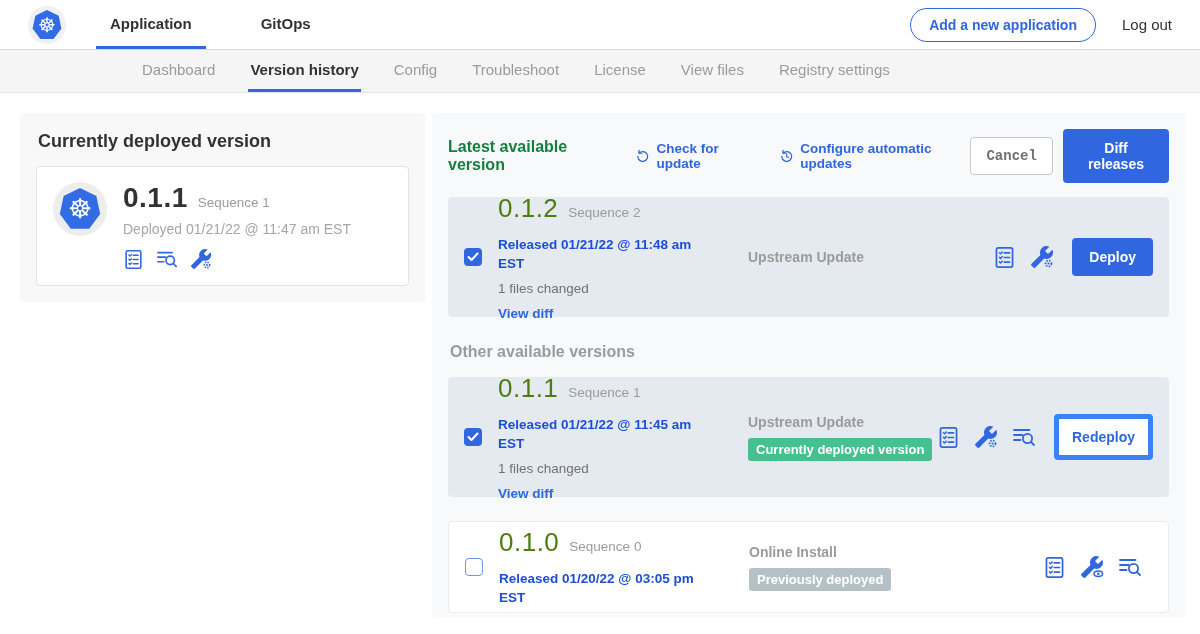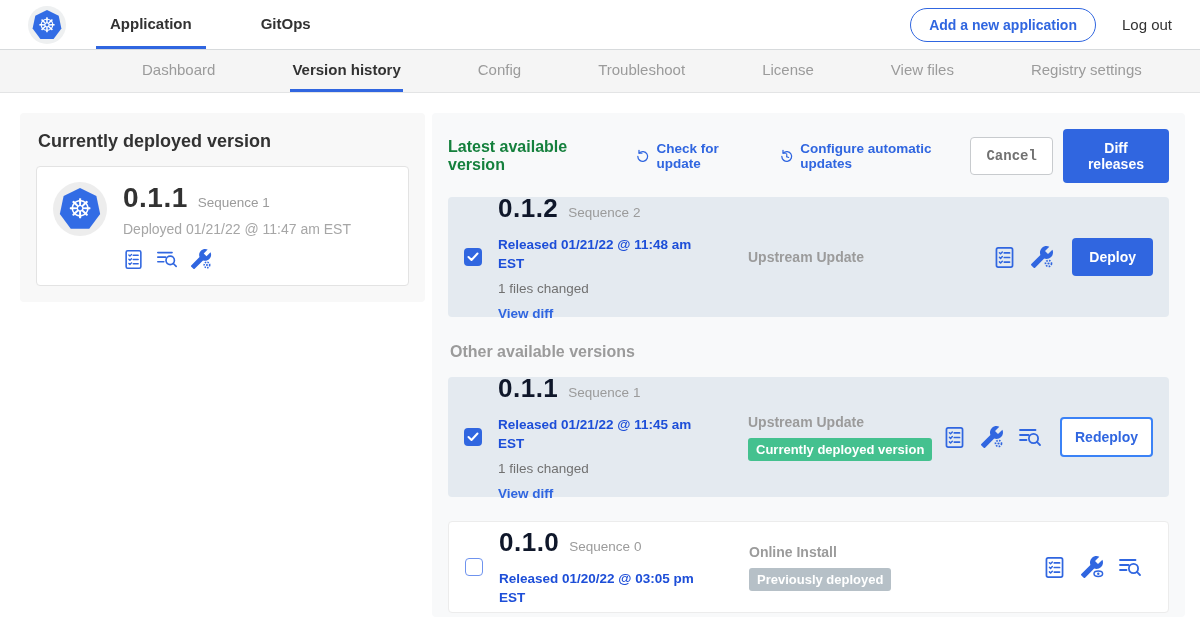--- a/index.html
+++ b/index.html
@@ -15,21 +15,21 @@
   .logo-wrap { width:38px; height:38px; border-radius:50%; background:#eef0f1; display:flex; align-items:center; justify-content:center; margin:6px 0 0 28px; flex:none; }
   .heptagon { background:#326CE5; clip-path:polygon(50% 0%, 89% 19%, 98% 62%, 72% 97%, 28% 97%, 2% 62%, 11% 19%); color:#fff; display:flex; align-items:center; justify-content:center; line-height:1; }
   .heptagon.lg { width:30px; height:30px; font-size:20px; }
   .top-tabs { display:flex; margin-left:30px;gap:41px; }
   .top-tab { display:flex; align-items:center; padding:0 14px; font-size:15px; font-weight:bold; color:#323232; border-bottom:3px solid transparent; cursor:pointer; }
   .top-tab.active { border-bottom-color:#3066E0; }
   .topnav-right { margin-left:auto; display:flex; align-items:center; gap:26px; padding-right:28px; }
   .add-app-btn { background:#fff; border:1.5px solid #3066E0; color:#3066E0; border-radius:19px; padding:8px 18px; font-size:14px; font-weight:bold; cursor:pointer; font-family:inherit; }
   .logout { font-size:15px; color:#323232; cursor:pointer; }
   
-  .subnav { height:43px; background:#f5f5f5; border-bottom:1px solid #e3e4e5; display:flex; padding-left:140px; gap:73px; }
+  .subnav { height:43px; background:#f5f5f5; border-bottom:1px solid #e3e4e5; display:flex; padding-left:140px; gap:31px; }
   .subnav-item { display:flex; align-items:center; font-size:15px; color:#9b9b9b; border-bottom:3px solid transparent; padding:0 2px; cursor:pointer; }
   .subnav-item.active { color:#323232; font-weight:bold; border-bottom-color:#3066E0; }
   
   .content { position:relative; height:541px; }
   
   .deployed-card { position:absolute; left:20px; top:20px; width:405px; background:#f8f8f8; border-radius:4px; padding:16px; }
   .deployed-title { font-size:18px; font-weight:bold; color:#323232; margin:2px 0 14px 2px; }
   .deployed-inner { background:#fff; border:1px solid #e3e3e3; border-radius:4px; padding:15px 16px; display:flex; gap:16px; }
   .app-logo { width:54px; height:54px; border-radius:50%; background:#ededed; display:flex; align-items:center; justify-content:center; flex:none; }
   .heptagon.md { width:42px; height:42px; font-size:27px; }
@@ -50,33 +50,33 @@
   .version-row { display:flex; align-items:center; border-radius:4px; padding:14px 16px; }
   .version-row.highlight { background:#e4eaf0; height:120px; }
   .version-row.white { background:#fff; border:1px solid #ececec; height:92px; margin-top:24px; }
   .row-first { margin-top:14px; }
   .row-other { margin-top:14px; }
   .other-title { margin:26px 0 16px 2px; font-size:16px; color:#9b9b9b; }
   .checkbox { width:18px; height:18px; border-radius:4px; margin-right:16px; flex:none; cursor:pointer; display:flex; align-items:center; justify-content:center; }
   .checkbox.checked { background:#3066E0; }
   .checkbox.unchecked { background:#fff; border:1px solid #6f93ee; }
   .v-info { width:212px; flex:none; }
-  .v-num { font-size:26px; font-weight:bold; color:#0f172a; letter-spacing:0.5px; }
+  .v-num { font-size:26px; font-weight:normal; color:#4d7c0f; letter-spacing:0.5px; }
   .v-released { margin-top:12px; font-size:13.5px; font-weight:bold; color:#1d4ed8; max-width:198px; line-height:1.35; }
   .v-files { margin-top:8px; display:flex; gap:10px; font-size:13.5px; color:#717171;flex-direction:column; }
   .view-diff { color:#3066E0; font-weight:bold; cursor:pointer; }
   .v-mid { flex:1; padding-left:38px; }
   .v-source { font-size:14px; font-weight:bold; color:#9b9b9b; }
   .v-badge { display:inline-block; margin-top:8px; font-size:13px; font-weight:bold; color:#fff; padding:4px 8px; border-radius:3px; }
   .badge-green { background:#44C18F; }
   .badge-gray { background:#b6c0c7; }
   .v-icons { display:flex; align-items:center; gap:14px; margin-right:6px; }
   .action-btn { margin-left:12px; font-weight:bold; font-size:14px; border-radius:4px; cursor:pointer; font-family:inherit; }
   .deploy-btn { background:#3066E0; color:#fff; border:none; padding:11px 17px; }
-  .redeploy-btn { background:#fff; color:#3066E0; border:2px solid #3b82f6; padding:10px 13px; }
+  .redeploy-btn { background:#fff; color:#3066E0; border:5px solid #3b82f6; padding:10px 13px; }
   svg { display:block; }
 </style>
 </head>
 <body>
 
 <header class="topnav">
   <div class="logo-wrap">
     <div class="heptagon lg">☸</div>
   </div>
   <nav class="top-tabs">

